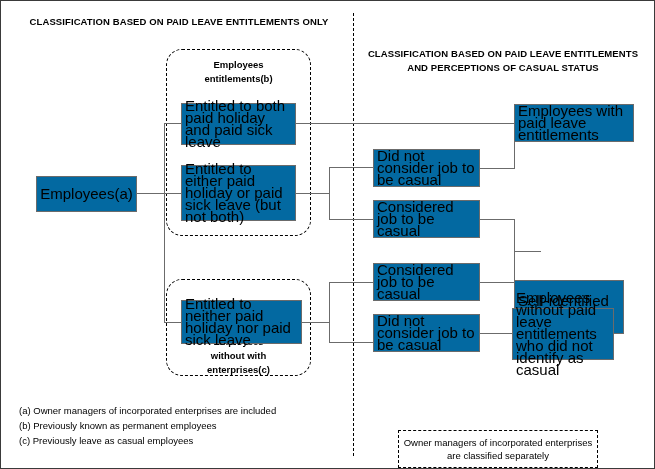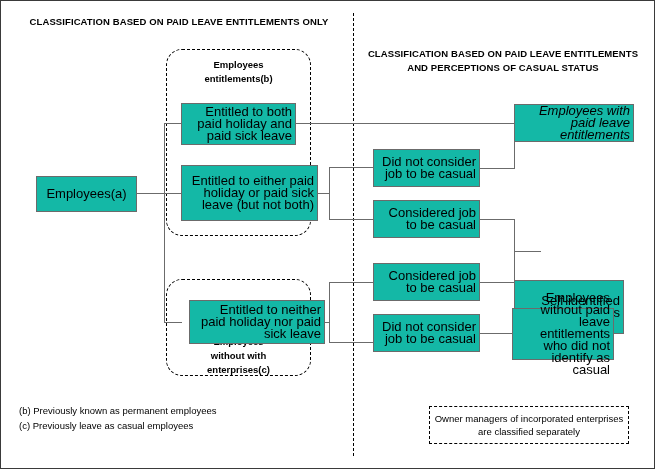--- a/index.html
+++ b/index.html
@@ -40,25 +40,25 @@
     width: 0;
     height: 443px;
     border-left: 1px dashed #000;
   }
 
   
   .box {
     position: absolute;
     box-sizing: border-box;
     border: 1px solid #6b6b6b;
-    background: #14b8a6;
-    color: #000;
-    font-size: 13px;
+    background: #0369a1;
+    color: #000;
+    font-size: 15px;
     line-height: 12px;
-    text-align: right;
+    text-align: left;
     display: flex;
     align-items: center;
     justify-content: center;
     padding: 2px 3px;
     z-index: 3;
   }
 
   
   .group {
     position: absolute;
@@ -149,23 +149,23 @@
   <div class="vline" style="left:163px; top:122px; height:199px;"></div>
 
   <div class="hline" style="left:163px; top:122px; width:18px;"></div>
 
   <div class="hline" style="left:163px; top:192px; width:18px;"></div>
 
   <div class="hline" style="left:163px; top:321px; width:18px;"></div>
 
   <div class="box" id="box-both" style="left:180px; top:102px; width:115px; height:42px;">Entitled to both paid holiday and paid sick leave</div>
 
-  <div class="box" id="box-either" style="left:180px; top:164px; width:137px; height:56px;">Entitled to either paid holiday or paid sick leave (but not both)</div>
-
-  <div class="box" id="box-neither" style="left:188px; top:299px; width:136px; height:44px;">Entitled to neither paid holiday nor paid sick leave</div>
+  <div class="box" id="box-either" style="left:180px; top:164px; width:115px; height:56px;">Entitled to either paid holiday or paid sick leave (but not both)</div>
+
+  <div class="box" id="box-neither" style="left:180px; top:299px; width:121px; height:44px;">Entitled to neither paid holiday nor paid sick leave</div>
 
   <div class="hline" style="left:295px; top:122px; width:218px;"></div>
 
   <div class="hline" style="left:295px; top:192px; width:33px;"></div>
   <div class="vline" style="left:328px; top:166px; height:52px;"></div>
   <div class="hline" style="left:328px; top:166px; width:45px;"></div>
   <div class="hline" style="left:328px; top:218px; width:45px;"></div>
 
   <div class="hline" style="left:295px; top:321px; width:33px;"></div>
   <div class="vline" style="left:328px; top:281px; height:60px;"></div>
@@ -183,28 +183,29 @@
   <div class="hline" style="left:479px; top:167px; width:34px;"></div>
   <div class="vline" style="left:513px; top:122px; height:46px;"></div>
 
   <div class="hline" style="left:479px; top:218px; width:34px;"></div>
   <div class="hline" style="left:479px; top:281px; width:34px;"></div>
   <div class="vline" style="left:513px; top:218px; height:64px;"></div>
   <div class="hline" style="left:513px; top:250px; width:27px;"></div>
 
   <div class="hline" style="left:479px; top:332px; width:32px;"></div>
 
-  <div class="box" id="box-o1" style="left:513px; top:103px; width:120px; height:38px;font-style:italic;">Employees with paid leave entitlements</div>
+  <div class="box" id="box-o1" style="left:513px; top:103px; width:120px; height:38px;">Employees with paid leave entitlements</div>
 
   <div class="box" id="box-o2" style="left:513px; top:232px; width:110px; height:54px;margin-top:47px;">Self-identified casuals</div>
 
   <div class="box" id="box-o3" style="left:511px; top:307px; width:102px; height:52px;">Employees without paid leave entitlements who did not identify as casual</div>
 
   <div class="box" id="box-source" style="left:35px; top:175px; width:101px; height:36px;">Employees(a)</div>
 
-  <div class="note-dashed" style="left:397px; top:405px; width:200px; height:38px;margin-left:31px;">Owner managers of incorporated enterprises are classified separately</div>
+  <div class="note-dashed" style="left:397px; top:429px; width:200px; height:38px;">Owner managers of incorporated enterprises are classified separately</div>
 
   <div id="footnotes">
+    <div>(a) Owner managers of incorporated enterprises are included</div>
     <div>(b) Previously known as permanent employees</div>
     <div>(c) Previously leave as casual employees</div>
   </div>
 
 </div>
 
 </body></html>

